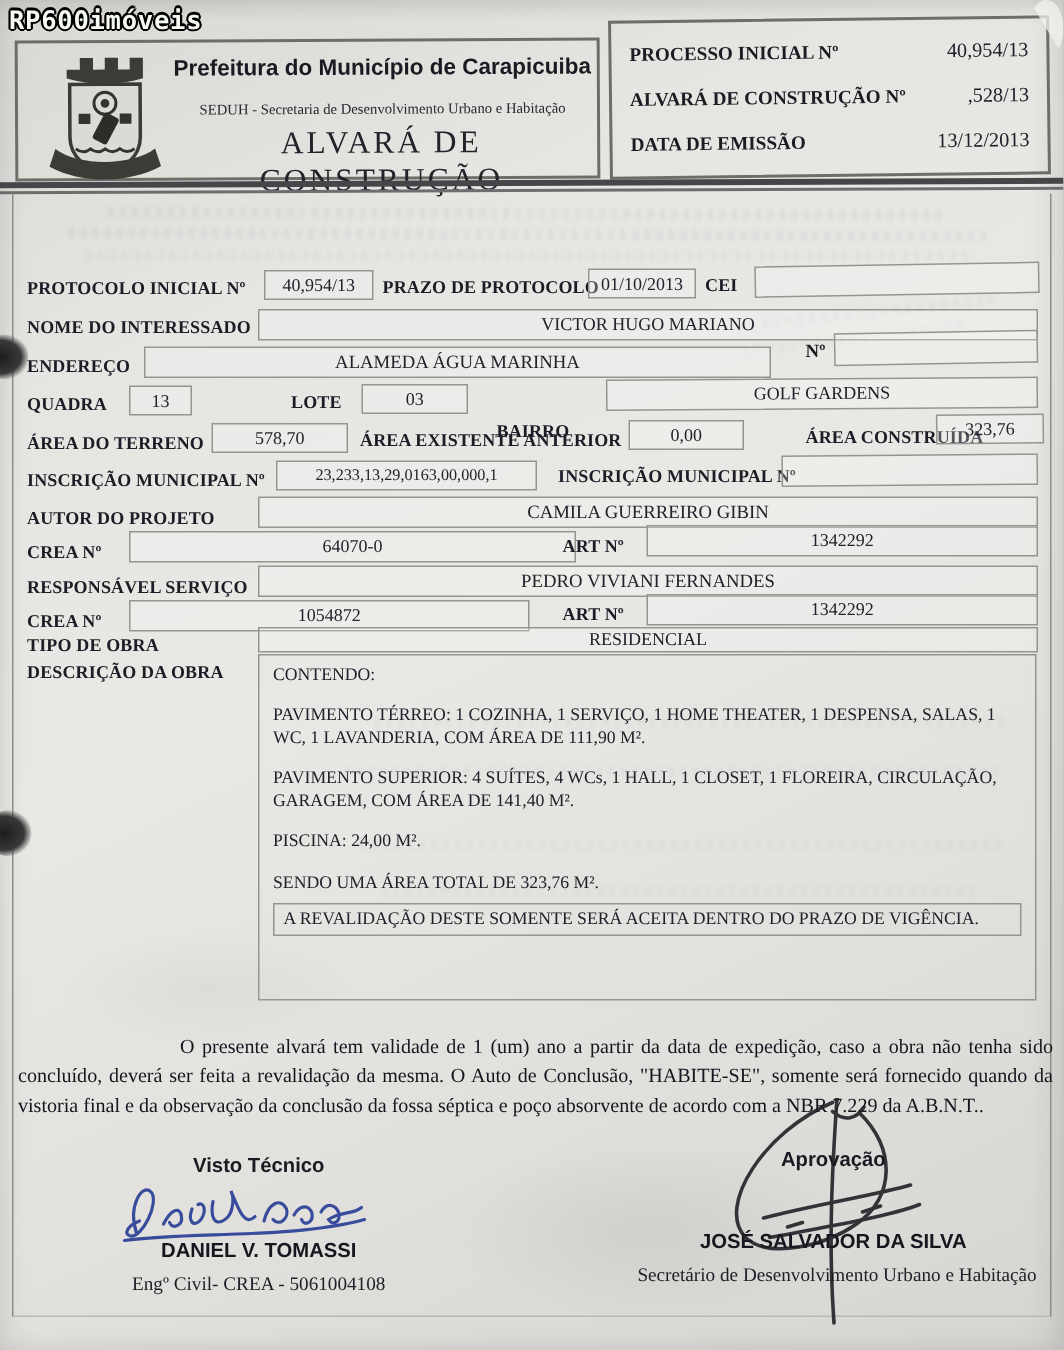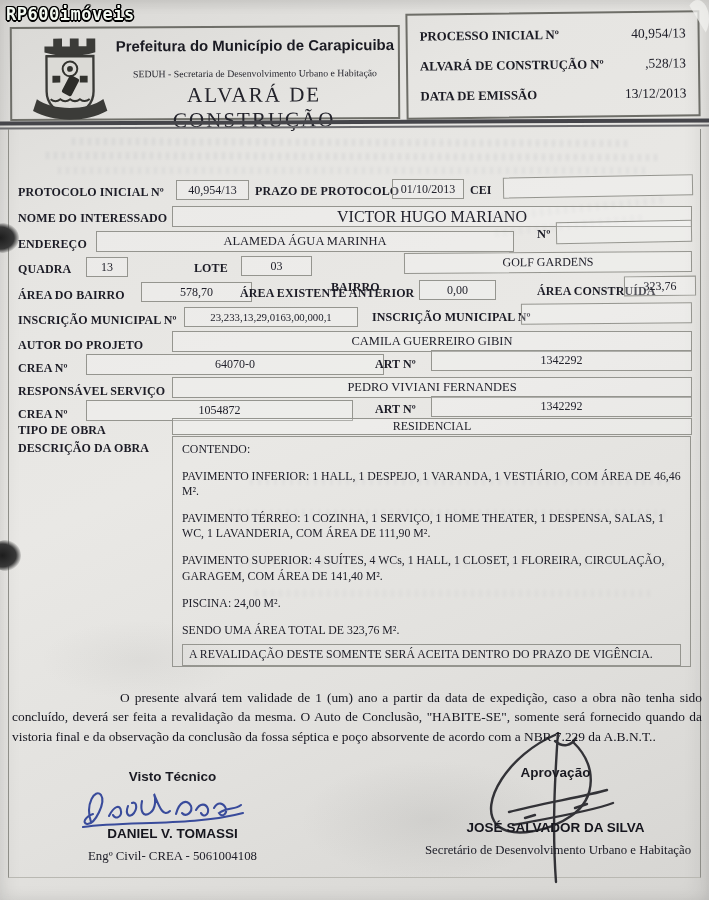--- a/index.html
+++ b/index.html
@@ -111,36 +111,36 @@
   <div class="blob" style="left:-9px; top:540px; width:30px; height:31px;"></div>
 
   <span class="lbl" style="left:18px; top:185px;">PROTOCOLO INICIAL Nº</span>
   <div class="vbox" style="left:176px; top:180px; width:73px;">40,954/13</div>
   <span class="lbl" style="left:255px; top:184px;">PRAZO DE PROTOCOLO</span>
   <div class="vbox" style="left:392px; top:179px; width:72px;">01/10/2013</div>
   <span class="lbl" style="left:470px; top:183px;">CEI</span>
   <div class="vbox" style="left:503px; top:176px; width:190px; height:21px; transform:rotate(-1deg);"></div>
 
   <span class="lbl" style="left:18px; top:211px;">NOME DO INTERESSADO</span>
-  <div class="vbox" style="left:172px; top:206px; width:520px; height:21px; font-size:16px;">VICTOR HUGO MARIANO</div>
+  <div class="vbox" style="left:172px; top:206px; width:520px; height:21px; font-size:12px;">VICTOR HUGO MARIANO</div>
 
   <span class="lbl" style="left:18px; top:237px;">ENDEREÇO</span>
   <div class="vbox" style="left:96px; top:231px; width:418px; height:21px; font-size:12.5px;">ALAMEDA ÁGUA MARINHA</div>
   <span class="lbl" style="left:537px; top:227px; font-size:12.5px;">Nº</span>
   <div class="vbox" style="left:556px; top:221px; width:136px; height:22px; transform:rotate(-1deg);"></div>
 
   <span class="lbl" style="left:18px; top:262px;">QUADRA</span>
   <div class="vbox" style="left:86px; top:257px; width:42px;">13</div>
   <span class="lbl" style="left:194px; top:261px;">LOTE</span>
   <div class="vbox" style="left:241px; top:256px; width:71px;">03</div>
   <span class="lbl" style="left:331px; top:248px;margin-top:32px;">BAIRRO</span>
   <div class="vbox" style="left:404px; top:252px; width:288px; height:21px; transform:rotate(-.4deg);">GOLF GARDENS</div>
 
-  <span class="lbl" style="left:18px; top:288px;">ÁREA DO BAIRRO</span>
-  <div class="vbox" style="left:141px; top:282px; width:111px;">578,70</div>
+  <span class="lbl" style="left:18px; top:288px;">ÁREA DO TERRENO</span>
+  <div class="vbox" style="left:141px; top:282px; width:91px;">578,70</div>
   <span class="lbl" style="left:240px; top:286px;">ÁREA EXISTENTE ANTERIOR</span>
   <div class="vbox" style="left:419px; top:280px; width:77px;">0,00</div>
   <span class="lbl" style="left:505px; top:284px;margin-left:32px;">ÁREA CONSTRUÍDA</span>
   <div class="vbox" style="left:624px; top:276px; width:72px; transform:rotate(-.6deg);">323,76</div>
 
   <span class="lbl" style="left:18px; top:313px;">INSCRIÇÃO MUNICIPAL Nº</span>
   <div class="vbox" style="left:184px; top:307px; width:174px; font-size:10.8px;">23,233,13,29,0163,00,000,1</div>
   <span class="lbl" style="left:372px; top:310px;">INSCRIÇÃO MUNICIPAL Nº</span>
   <div class="vbox" style="left:521px; top:303px; width:171px; height:21px; transform:rotate(-.5deg);"></div>
 
@@ -159,21 +159,20 @@
   <div class="vbox" style="left:86px; top:400px; width:267px; height:21px;">1054872</div>
   <span class="lbl" style="left:375px; top:402px;">ART Nº</span>
   <div class="vbox" style="left:431px; top:396px; width:261px; height:21px;">1342292</div>
 
   <span class="lbl" style="left:18px; top:423px;">TIPO DE OBRA</span>
   <div class="vbox" style="left:172px; top:418px; width:520px; height:17px;">RESIDENCIAL</div>
 
   <span class="lbl" style="left:18px; top:441px;">DESCRIÇÃO DA OBRA</span>
   <div id="descbox">
     <p>CONTENDO:</p>
-    <p>PAVIMENTO INFERIOR: 1 HALL, 1 DESPEJO, 1 VARANDA, 1 VESTIÁRIO, COM ÁREA DE 46,46 M².</p>
     <p>PAVIMENTO TÉRREO: 1 COZINHA, 1 SERVIÇO, 1 HOME THEATER, 1 DESPENSA, SALAS, 1 WC, 1 LAVANDERIA, COM ÁREA DE 111,90 M².</p>
     <p>PAVIMENTO SUPERIOR: 4 SUÍTES, 4 WCs, 1 HALL, 1 CLOSET, 1 FLOREIRA, CIRCULAÇÃO, GARAGEM, COM ÁREA DE 141,40 M².</p>
     <p>PISCINA: 24,00 M².</p>
     <p style="margin-bottom:6px;">SENDO UMA ÁREA TOTAL DE 323,76 M².</p>
     <div id="revnote">A REVALIDAÇÃO DESTE SOMENTE SERÁ ACEITA DENTRO DO PRAZO DE VIGÊNCIA.</div>
   </div>
 
   <div id="paragraph">O presente alvará  tem validade de 1 (um) ano a partir da data de expedição,  caso a obra não tenha sido concluído, deverá ser feita a revalidação da mesma.  O Auto de Conclusão, "HABITE-SE", somente será fornecido quando da vistoria final e da observação da conclusão da fossa séptica e poço absorvente de  acordo com a NBR  7.229 da A.B.N.T..</div>
 
   <div class="sig-title" style="left:105px; top:769px; width:135px;">Visto Técnico</div>

